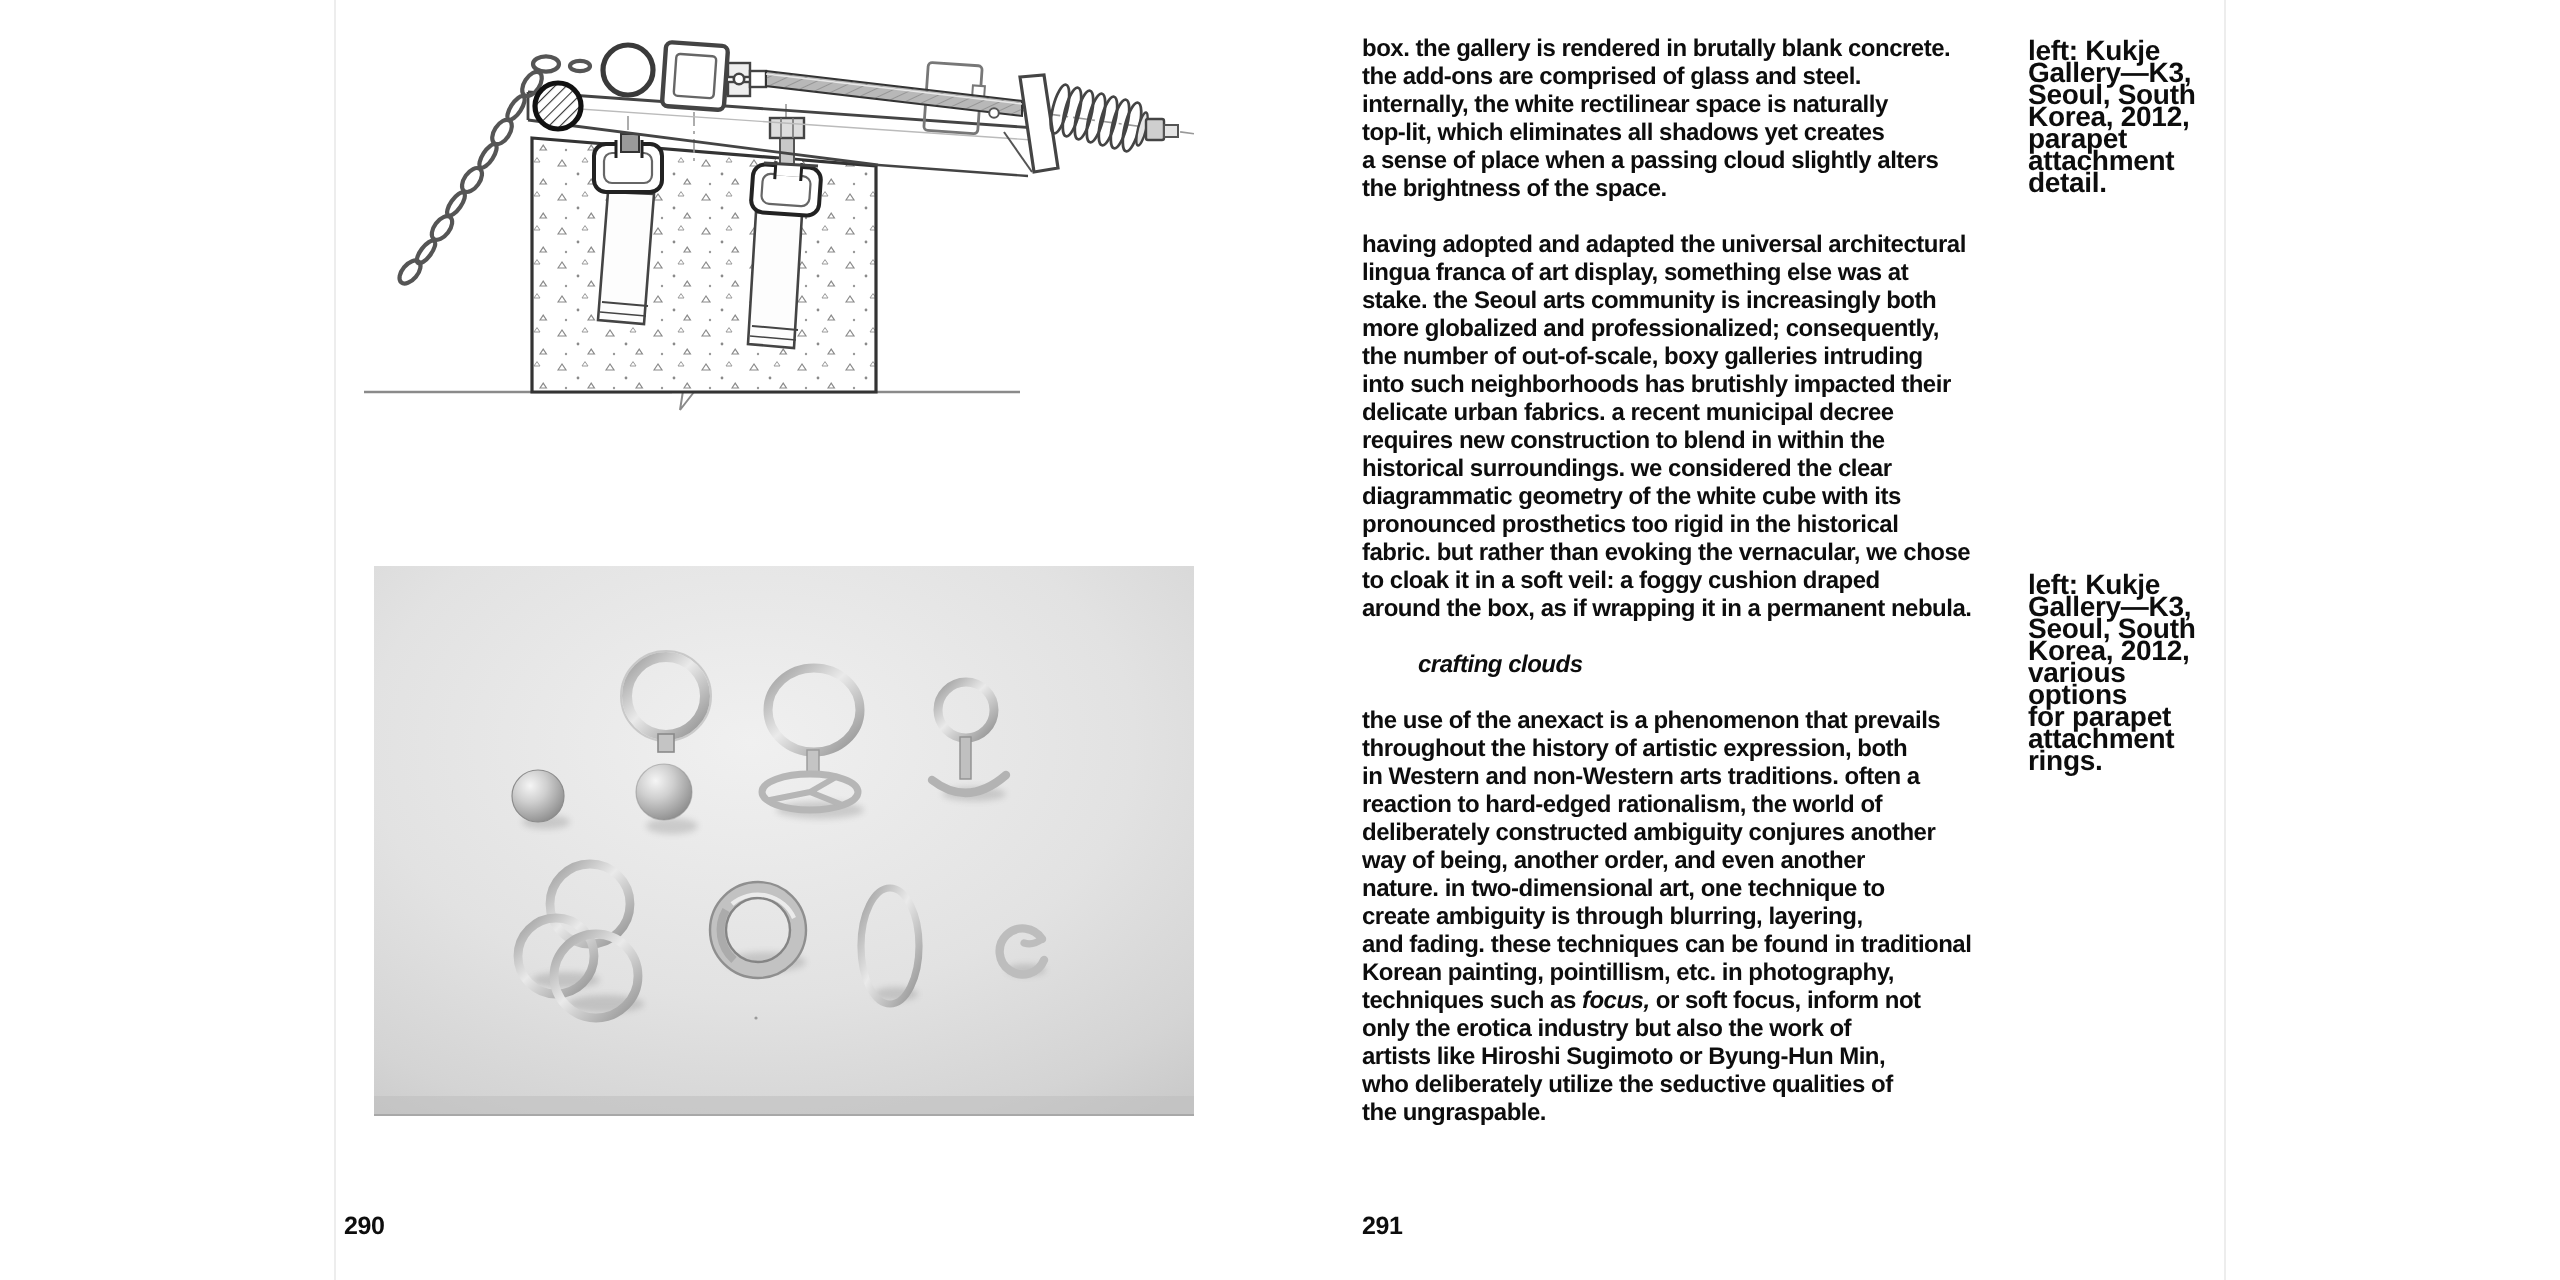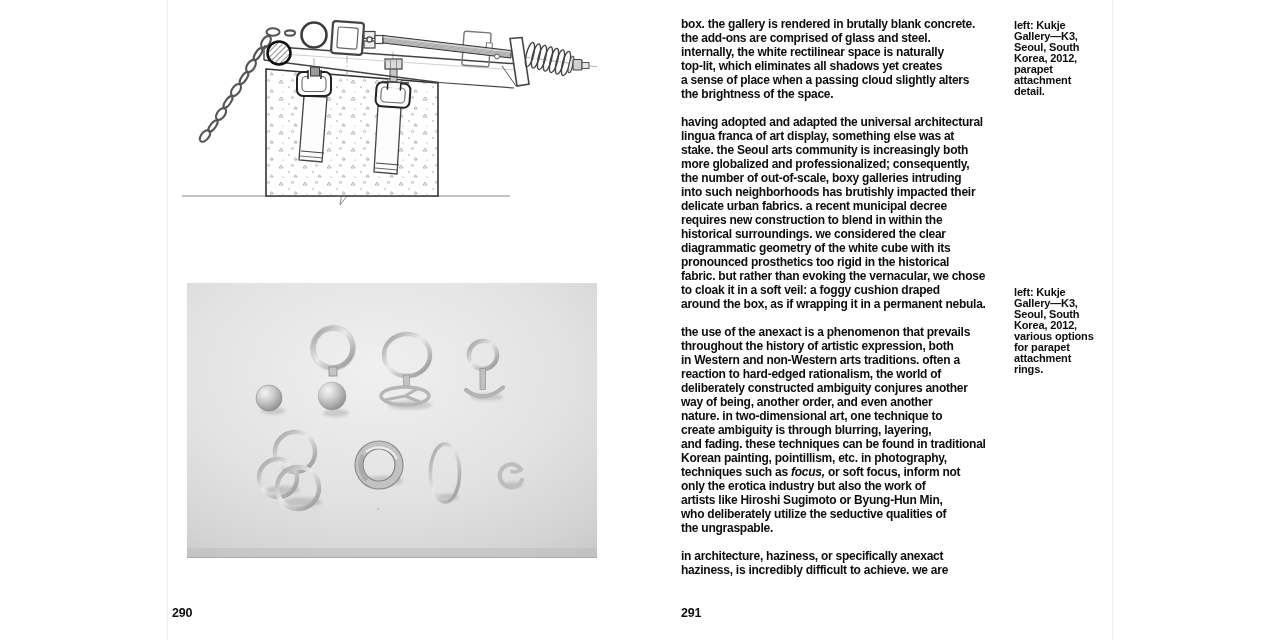--- a/index.html
+++ b/index.html
@@ -6,21 +6,21 @@
   #canvas{position:relative;width:1280px;height:640px;background:#ffffff;overflow:hidden;
           font-family:"Liberation Sans",sans-serif;color:#0d0d0d;}
   .hairline{position:absolute;top:0;width:1px;height:640px;background:#ededed;}
   .fig{position:absolute;}
   .body-col{position:absolute;left:681px;top:17px;width:340px;
             font-weight:700;font-size:12px;line-height:14px;letter-spacing:-0.25px;
             color:#0d0d0d;white-space:pre-line;}
   .para{margin:0 0 14px 0;white-space:pre-line;}
   .para.heading{padding-left:28px;font-style:italic;}
   .it{font-style:italic;}
-  .caption{position:absolute;left:1014px;width:95px;font-weight:700;font-size:11px;
+  .caption{position:absolute;left:1014px;width:95px;font-weight:700;font-size:14px;
            line-height:11px;letter-spacing:-0.15px;white-space:pre-line;color:#0d0d0d;}
   .caption.c1{top:20px;}
   .caption.c2{top:287px;}
   .pagenum{position:absolute;top:606px;font-weight:700;font-size:12.5px;letter-spacing:-0.2px;color:#0d0d0d;}
   .pagenum.left{left:172px;}
   .pagenum.right{left:681px;}
 </style>
 </head>
 <body>
 
@@ -269,36 +269,35 @@
 more globalized and professionalized; consequently,
 the number of out-of-scale, boxy galleries intruding
 into such neighborhoods has brutishly impacted their
 delicate urban fabrics. a recent municipal decree
 requires new construction to blend in within the
 historical surroundings. we considered the clear
 diagrammatic geometry of the white cube with its
 pronounced prosthetics too rigid in the historical
 fabric. but rather than evoking the vernacular, we chose
 to cloak it in a soft veil: a foggy cushion draped
-around the box, as if wrapping it in a permanent nebula.</span></div><div class="para"><span>the use of the anexact is a phenomenon that prevails
+around the box, as if wrapping it in a permanent nebula.</span></div><div class="para heading"><span class="it">crafting clouds</span></div><div class="para"><span>the use of the anexact is a phenomenon that prevails
 throughout the history of artistic expression, both
 in Western and non-Western arts traditions. often a
 reaction to hard-edged rationalism, the world of
 deliberately constructed ambiguity conjures another
 way of being, another order, and even another
 nature. in two-dimensional art, one technique to
 create ambiguity is through blurring, layering,
 and fading. these techniques can be found in traditional
 Korean painting, pointillism, etc. in photography,
 techniques such as </span><span class="it">focus,</span><span> or soft focus, inform not
 only the erotica industry but also the work of
 artists like Hiroshi Sugimoto or Byung-Hun Min,
 who deliberately utilize the seductive qualities of
-the ungraspable.</span></div><div class="para"><span>in architecture, haziness, or specifically anexact
-haziness, is incredibly difficult to achieve. we are</span></div></div>
+the ungraspable.</span></div></div>
     <div class="caption c1">left: Kukje
 Gallery—K3,
 Seoul, South
 Korea, 2012,
 parapet
 attachment
 detail.</div>
     <div class="caption c2">left: Kukje
 Gallery—K3,
 Seoul, South

